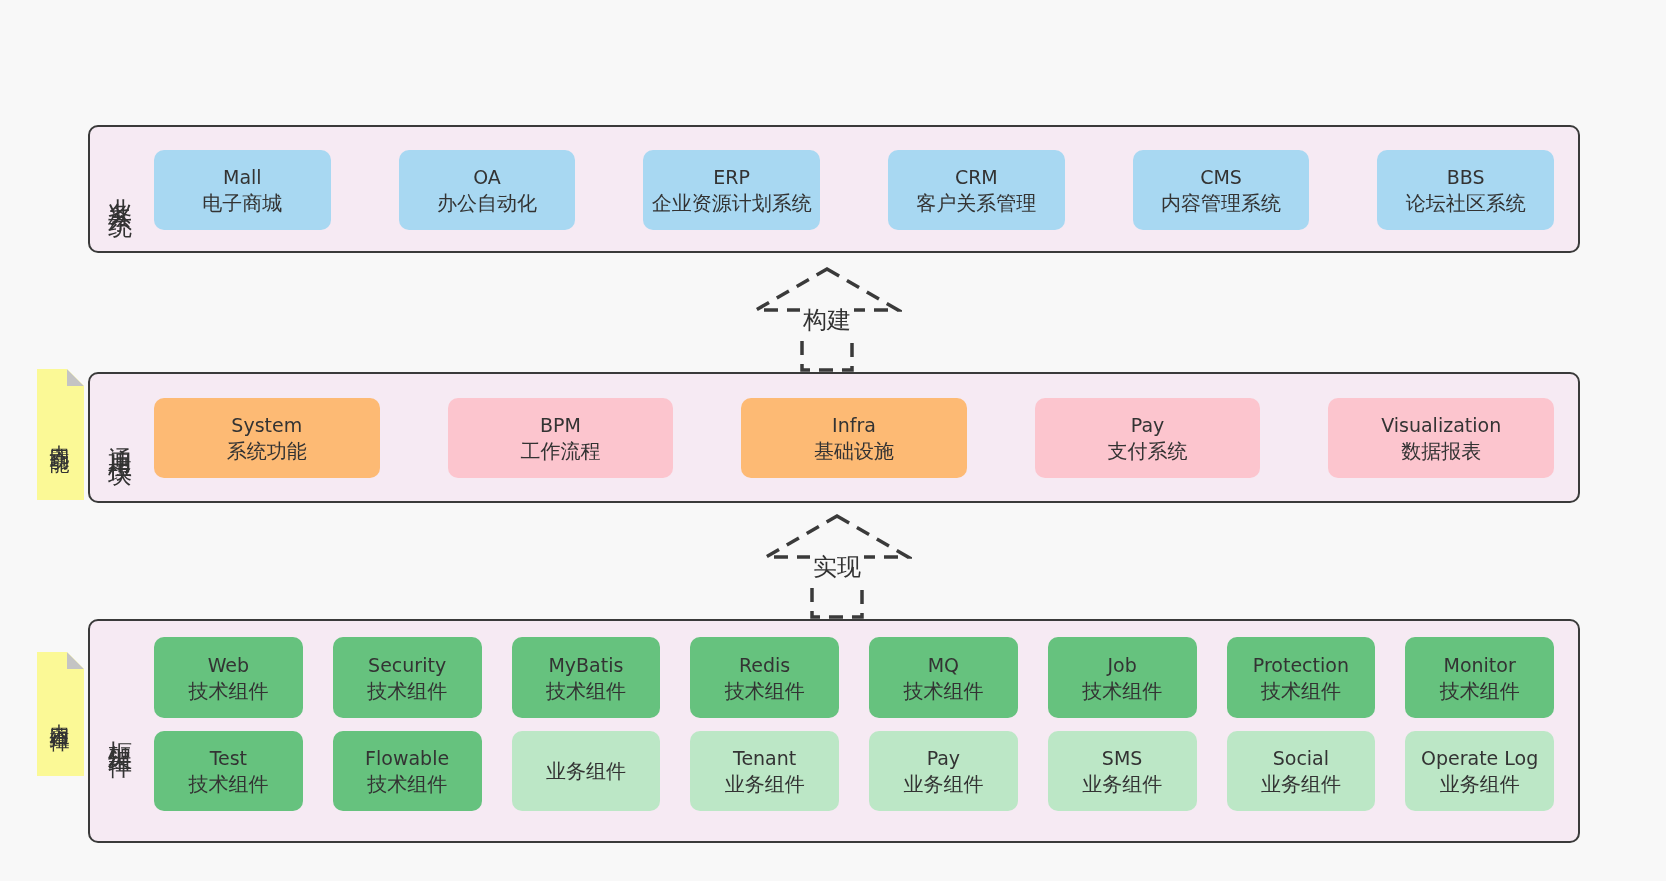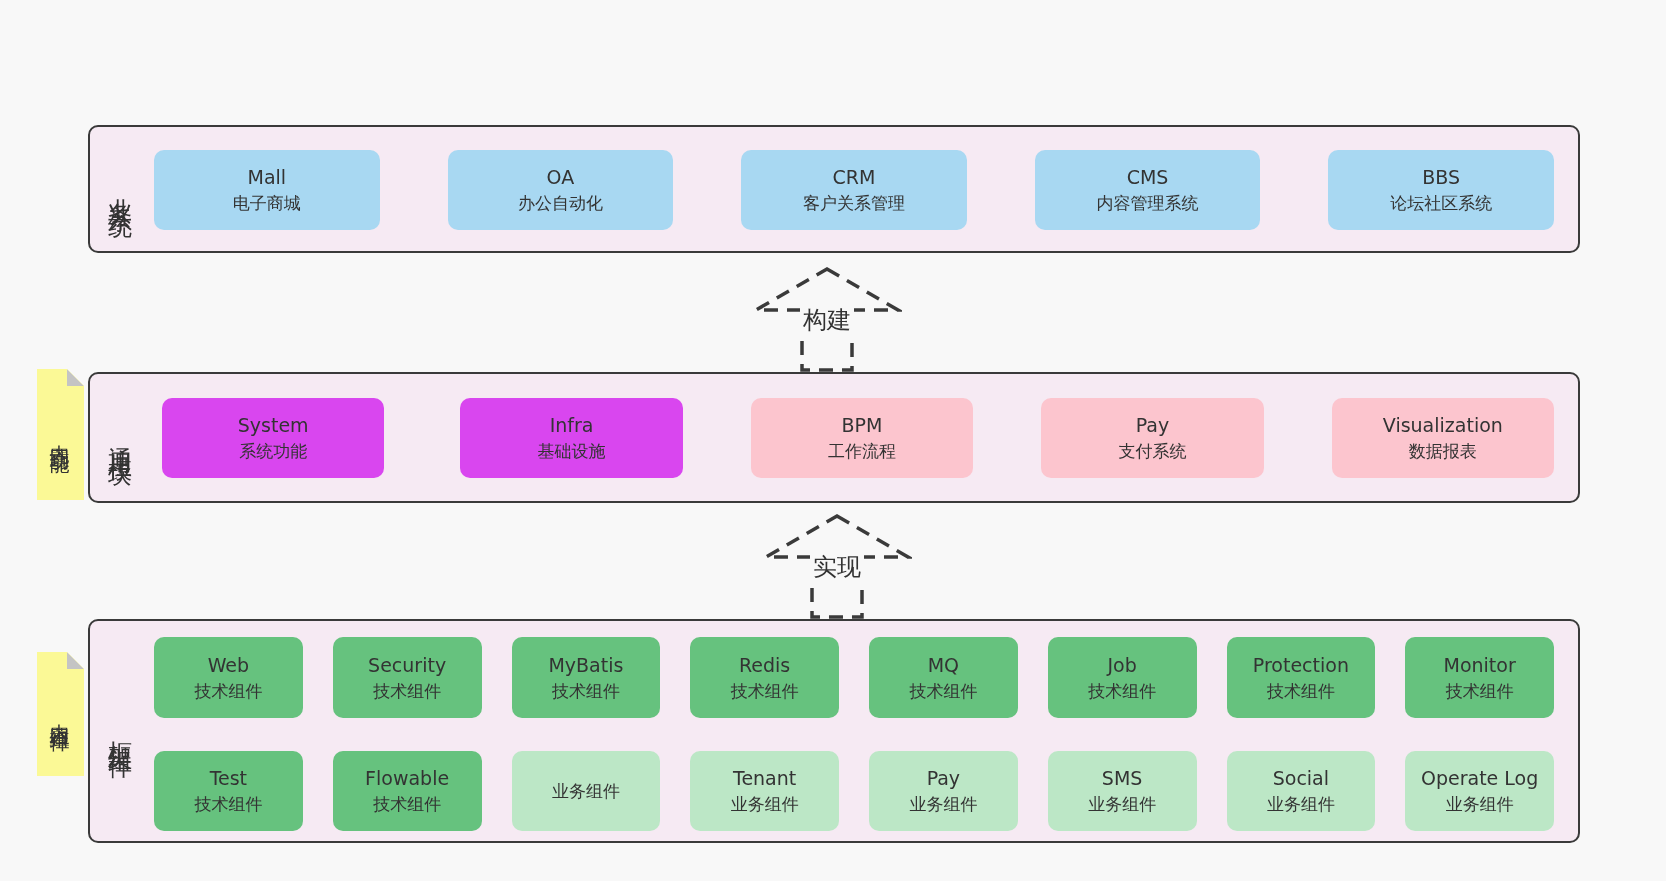--- a/index.html
+++ b/index.html
@@ -37,35 +37,35 @@
   
   .boxes-row{
     position:absolute;left:64px;right:24px;
     display:flex;
   }
   .cols6{gap:68px;}
   .cols8{gap:30px;}
   #layer-business .boxes-row{top:23px;height:80px;}
   #layer-modules .boxes-row{top:24px;height:80px;}
   #layer-components .row1{top:16px;height:81px;}
-  #layer-components .row2{top:130px;height:80px;justify-content:flex-end;}
+  #layer-components .row2{top:110px;height:80px;justify-content:flex-end;}
 
   .box{
     flex:1;
     border-radius:10px;
     display:flex;flex-direction:column;
     align-items:center;justify-content:center;
     text-align:center;
     color:#333;
     font-size:19px;line-height:26px;
     padding:2px 6px;box-sizing:border-box;
   }
-  .box .zh{font-size:17px;}
+  .box .zh{font-size:20px;}
   .v-blue{background:#a8d8f2;}
-  .v-red{background:#d946ef;margin-left:8px;}
+  .v-red{background:#fdba74;}
   .v-pink{background:#fcc5ce;}
   .v-green-dark{background:#66c27e;}
   .v-green-light{background:#bce7c6;}
 
   
   .sticky-note{
     position:absolute;width:47px;
     background:#fbf996;
     display:flex;align-items:center;justify-content:center;
     writing-mode:vertical-rl;text-orientation:upright;
@@ -111,20 +111,24 @@
     <div class="boxes-row cols6">
       <div class="box v-blue">
         <span class="en">Mall</span>
         <span class="zh">电子商城</span>
       </div>
       <div class="box v-blue">
         <span class="en">OA</span>
         <span class="zh">办公自动化</span>
       </div>
       <div class="box v-blue">
+        <span class="en">ERP</span>
+        <span class="zh">企业资源计划系统</span>
+      </div>
+      <div class="box v-blue">
         <span class="en">CRM</span>
         <span class="zh">客户关系管理</span>
       </div>
       <div class="box v-blue">
         <span class="en">CMS</span>
         <span class="zh">内容管理系统</span>
       </div>
       <div class="box v-blue">
         <span class="en">BBS</span>
         <span class="zh">论坛社区系统</span>
@@ -140,27 +144,27 @@
   </div>
 
   <div class="sticky-note" id="note-modules">内置功能</div>
   <section class="layer" id="layer-modules">
     <div class="layer-label">通用模块</div>
     <div class="boxes-row cols6">
       <div class="box v-red">
         <span class="en">System</span>
         <span class="zh">系统功能</span>
       </div>
+      <div class="box v-pink">
+        <span class="en">BPM</span>
+        <span class="zh">工作流程</span>
+      </div>
       <div class="box v-red">
         <span class="en">Infra</span>
         <span class="zh">基础设施</span>
-      </div>
-      <div class="box v-pink">
-        <span class="en">BPM</span>
-        <span class="zh">工作流程</span>
       </div>
       <div class="box v-pink">
         <span class="en">Pay</span>
         <span class="zh">支付系统</span>
       </div>
       <div class="box v-pink">
         <span class="en">Visualization</span>
         <span class="zh">数据报表</span>
       </div>
     </div>

